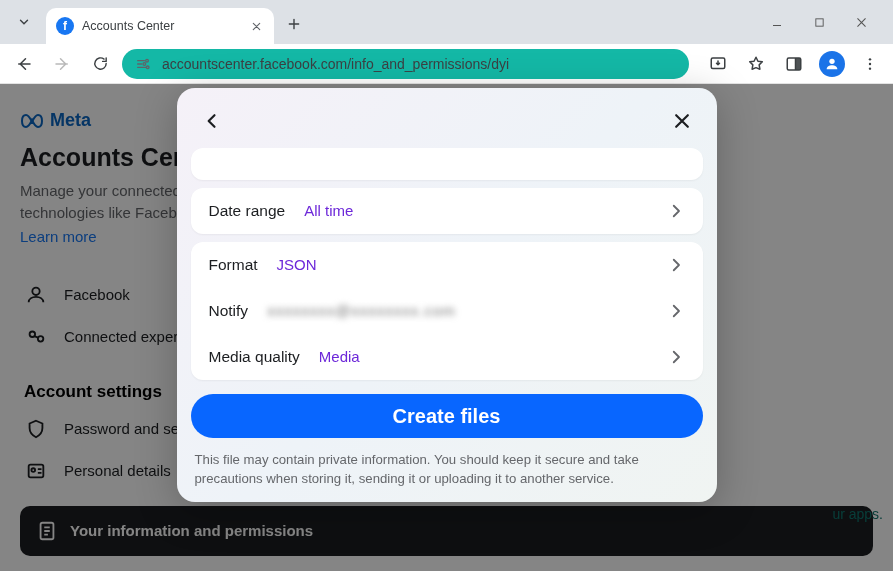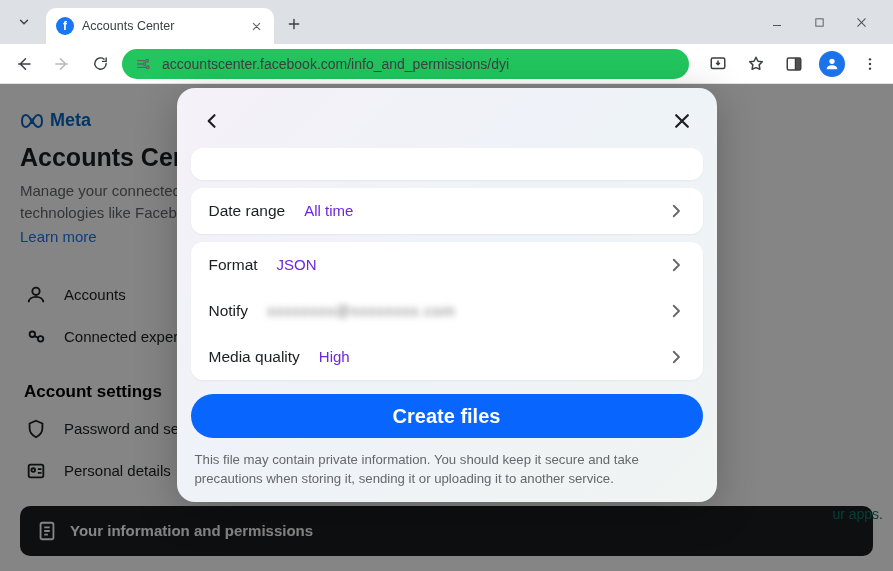--- a/index.html
+++ b/index.html
@@ -64,21 +64,21 @@
       padding: 0 8px;
       gap: 6px;
     }
     .toolbtn {
       width:32px; height:32px; border-radius:50%;
       display:flex; align-items:center; justify-content:center;
       color:#3c4043; font-size:16px;
     }
     .toolbtn.disabled { color:#b9b9b9; }
     .addrbar {
-      flex:1; height:30px; background:#22c55e;
+      flex:1; height:30px; background:#14b8a6;
       border-radius: 16px; display:flex; align-items:center;
       padding: 0 12px; gap:10px; color:#3c4043; font-size:14px;
     }
     .addrbar .site-icon { width:18px; height:18px; display:flex; align-items:center; justify-content:center; color:#5f6368;}
     .right-icons { display:flex; align-items:center; gap:8px; padding-left:8px;}
     .right-icons .icon { width:30px; height:30px; display:flex; align-items:center; justify-content:center; color:#3c4043; font-size:17px; border-radius:50%;}
     .profile-dot {
       width:26px; height:26px; border-radius:50%; background:#1a73e8;
       display:flex; align-items:center; justify-content:center;
     }
@@ -289,21 +289,21 @@
     <p class="page-desc">Manage your connected experiences and account settings across Meta technologies like Facebook, Instagram and</p>
     <a class="learn">Learn more</a>
     <div class="nav-list">
       <div class="nav-item">
         <span class="icn">
             <svg width="22" height="22" viewBox="0 0 24 24">
               <circle cx="12" cy="8" r="4" stroke="#1c1e21" stroke-width="2" fill="none"></circle>
               <path d="M4 20c0-4 4-6 8-6s8 2 8 6" stroke="#1c1e21" stroke-width="2" fill="none"></path>
             </svg>
           </span>
-        <span>Accounts</span>
+        <span>Facebook</span>
       </div>
       <div class="nav-item">
         <span class="icn">
             <svg width="22" height="22" viewBox="0 0 24 24">
               <circle cx="8" cy="9" r="3" stroke="#1c1e21" stroke-width="2" fill="none"></circle>
               <circle cx="17" cy="14" r="3" stroke="#1c1e21" stroke-width="2" fill="none"></circle>
               <path d="M10 11l5 2" stroke="#1c1e21" stroke-width="2"></path>
             </svg>
           </span>
         <span>Connected experiences</span>
@@ -391,21 +391,21 @@
         </div>
         <span class="chev">
             <svg width="18" height="18" viewBox="0 0 24 24">
               <path d="M9 5l7 7-7 7" stroke="#65676b" stroke-width="2.4" fill="none" stroke-linecap="round" stroke-linejoin="round"></path>
             </svg>
           </span>
       </div>
       <div class="row">
         <div class="labels">
           <span class="l1">Media quality</span>
-          <span class="l2">High</span>
+          <span class="l2">Media</span>
         </div>
         <span class="chev">
             <svg width="18" height="18" viewBox="0 0 24 24">
               <path d="M9 5l7 7-7 7" stroke="#65676b" stroke-width="2.4" fill="none" stroke-linecap="round" stroke-linejoin="round"></path>
             </svg>
           </span>
       </div>
     </div>
 
     <button class="primary-btn">Create files</button>

